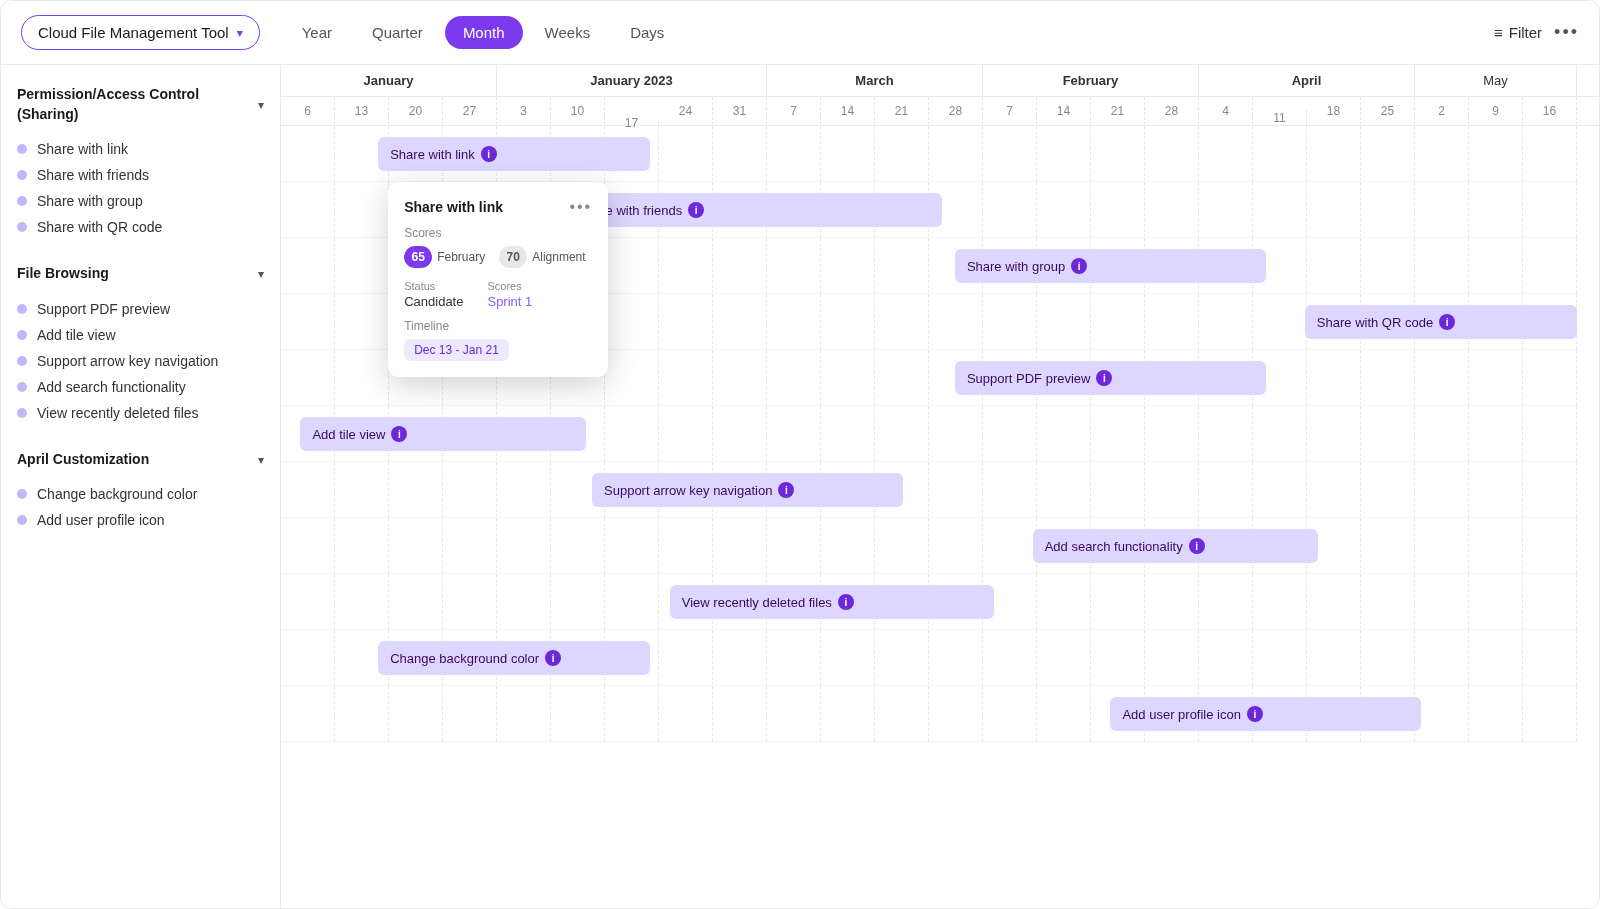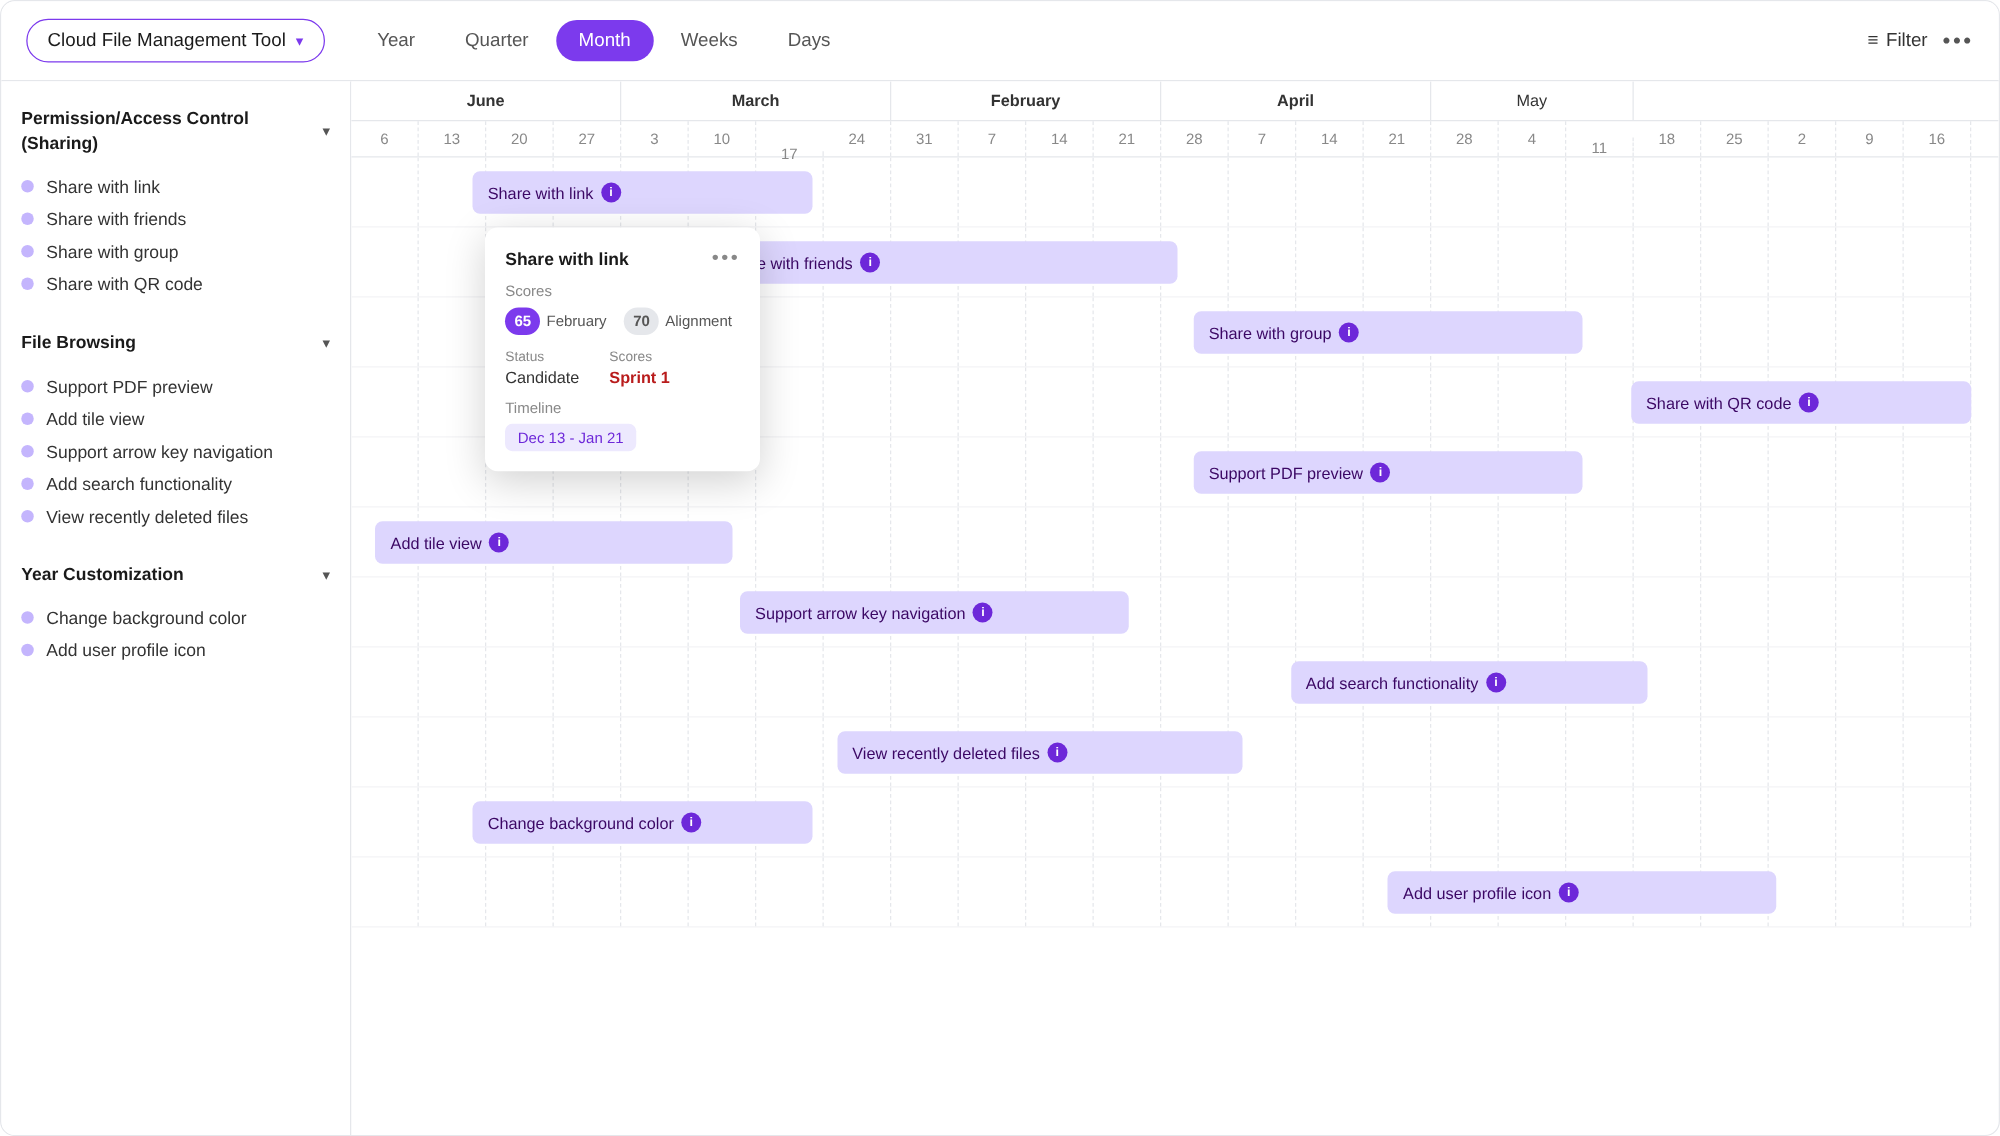--- a/index.html
+++ b/index.html
@@ -114,39 +114,40 @@
           <span class="sidebar-item-label">Add search functionality</span>
         </div>
         <div class="sidebar-item">
           <div class="sidebar-dot"></div>
           <span class="sidebar-item-label">View recently deleted files</span>
         </div>
       </div>
 
       <div class="sidebar-section">
         <div class="sidebar-section-header">
-          <span class="sidebar-section-title">Year Customization</span>
+          <span class="sidebar-section-title">April Customization</span>
           <span class="sidebar-section-chevron">▾</span>
         </div>
         <div class="sidebar-item">
           <div class="sidebar-dot"></div>
           <span class="sidebar-item-label">Change background color</span>
         </div>
         <div class="sidebar-item">
           <div class="sidebar-dot"></div>
           <span class="sidebar-item-label">Add user profile icon</span>
         </div>
       </div>
     </div>
 
     <div class="timeline-area">
 
       <div class="timeline-header" id="timeline-header">
       <div style="display: flex; height: 32px; border-bottom: 1px solid rgb(229, 231, 235);">
-            <div style="width: 216px; display: flex; align-items: center; justify-content: center; font-size: 13px; font-weight: 600; color: rgb(51, 51, 51); border-right: 1px solid rgb(229, 231, 235); flex-shrink: 0;">June</div>
+            <div style="width: 216px; display: flex; align-items: center; justify-content: center; font-size: 13px; font-weight: 600; color: rgb(51, 51, 51); border-right: 1px solid rgb(229, 231, 235); flex-shrink: 0;">January</div>
+            <div style="width: 270px; display: flex; align-items: center; justify-content: center; font-size: 13px; font-weight: 600; color: rgb(51, 51, 51); border-right: 1px solid rgb(229, 231, 235); flex-shrink: 0;">January 2023</div>
             <div style="width: 216px; display: flex; align-items: center; justify-content: center; font-size: 13px; font-weight: 600; color: rgb(51, 51, 51); border-right: 1px solid rgb(229, 231, 235); flex-shrink: 0;">March</div>
             <div style="width: 216px; display: flex; align-items: center; justify-content: center; font-size: 13px; font-weight: 600; color: rgb(51, 51, 51); border-right: 1px solid rgb(229, 231, 235); flex-shrink: 0;">February</div>
             <div style="width: 216px; display: flex; align-items: center; justify-content: center; font-size: 13px; font-weight: 600; color: rgb(51, 51, 51); border-right: 1px solid rgb(229, 231, 235); flex-shrink: 0;">April</div>
             <div style="width: 162px; display: flex; align-items: center; justify-content: center; font-size: 13px; font-weight: 400; color: rgb(51, 51, 51); border-right: 1px solid rgb(229, 231, 235); flex-shrink: 0;">May</div>
           </div>
           <div style="display: flex; height: 28px;">
             <div style="width: 54px; display: flex; align-items: center; justify-content: center; font-size: 12px; color: rgb(136, 136, 136); border-right: 1px dashed rgb(229, 231, 235); flex-shrink: 0;">6</div>
             <div style="width: 54px; display: flex; align-items: center; justify-content: center; font-size: 12px; color: rgb(136, 136, 136); border-right: 1px dashed rgb(229, 231, 235); flex-shrink: 0;">13</div>
             <div style="width: 54px; display: flex; align-items: center; justify-content: center; font-size: 12px; color: rgb(136, 136, 136); border-right: 1px dashed rgb(229, 231, 235); flex-shrink: 0;">20</div>
             <div style="width: 54px; display: flex; align-items: center; justify-content: center; font-size: 12px; color: rgb(136, 136, 136); border-right: 1px dashed rgb(229, 231, 235); flex-shrink: 0;">27</div>
@@ -546,21 +547,21 @@
         <span style="font-size:12px;color:#555;">Alignment</span>
       </div>
     </div>
     <div style="display:flex;gap:24px;margin-bottom:10px;">
       <div>
         <div style="font-size:11px;color:#888;margin-bottom:2px;">Status</div>
         <div style="font-size:13px;color:#333;">Candidate</div>
       </div>
       <div>
         <div style="font-size:11px;color:#888;margin-bottom:2px;">Scores</div>
-        <div style="font-size:13px;color:#b91c1c;font-weight:bold;">Sprint 1</div>
+        <div style="font-size:13px;color:#8b5cf6;">Sprint 1</div>
       </div>
     </div>
     <div style="font-size:12px;color:#888;margin-bottom:6px;">Timeline</div>
     <span style="background:#ede9fe;color:#6d28d9;border-radius:6px;padding:4px 10px;font-size:12px;font-weight:500;display:inline-block;">Dec 13 - Jan 21</span>
   </div>
           </div>
         </div>
     </div>
   </div>
 </div>

